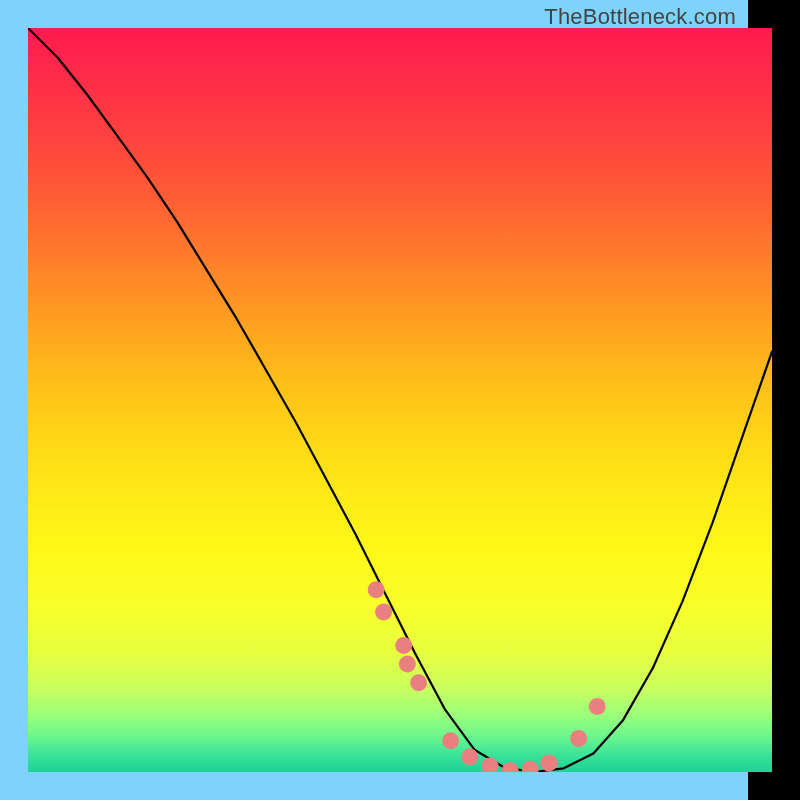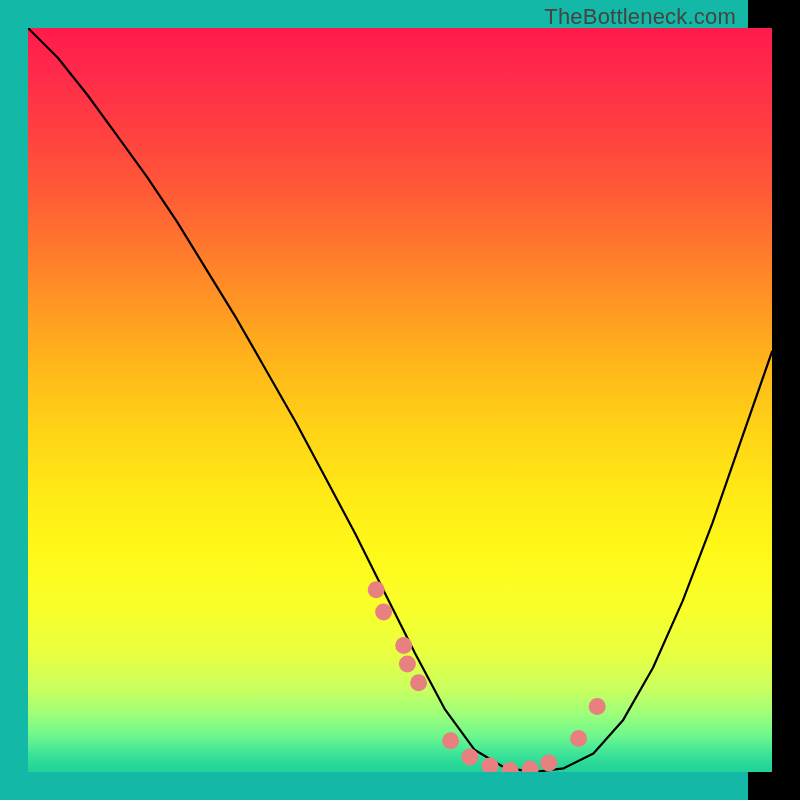--- a/index.html
+++ b/index.html
@@ -8,21 +8,21 @@
     width: 800px;
     height: 800px;
     background: #000;
     overflow: hidden;
     font-family: Arial, Helvetica, sans-serif;
   }
   .frame {
     position: relative;
     width: 748px;
     height: 800px;
-    background: #14b8a6;
+    background: #7dd3fc;
   }
   .watermark {
     position: absolute;
     top: 4px;
     right: 12px;
     color: #444;
     font-size: 22px;
     font-weight: 500;
     letter-spacing: 0.2px;
     z-index: 5;

